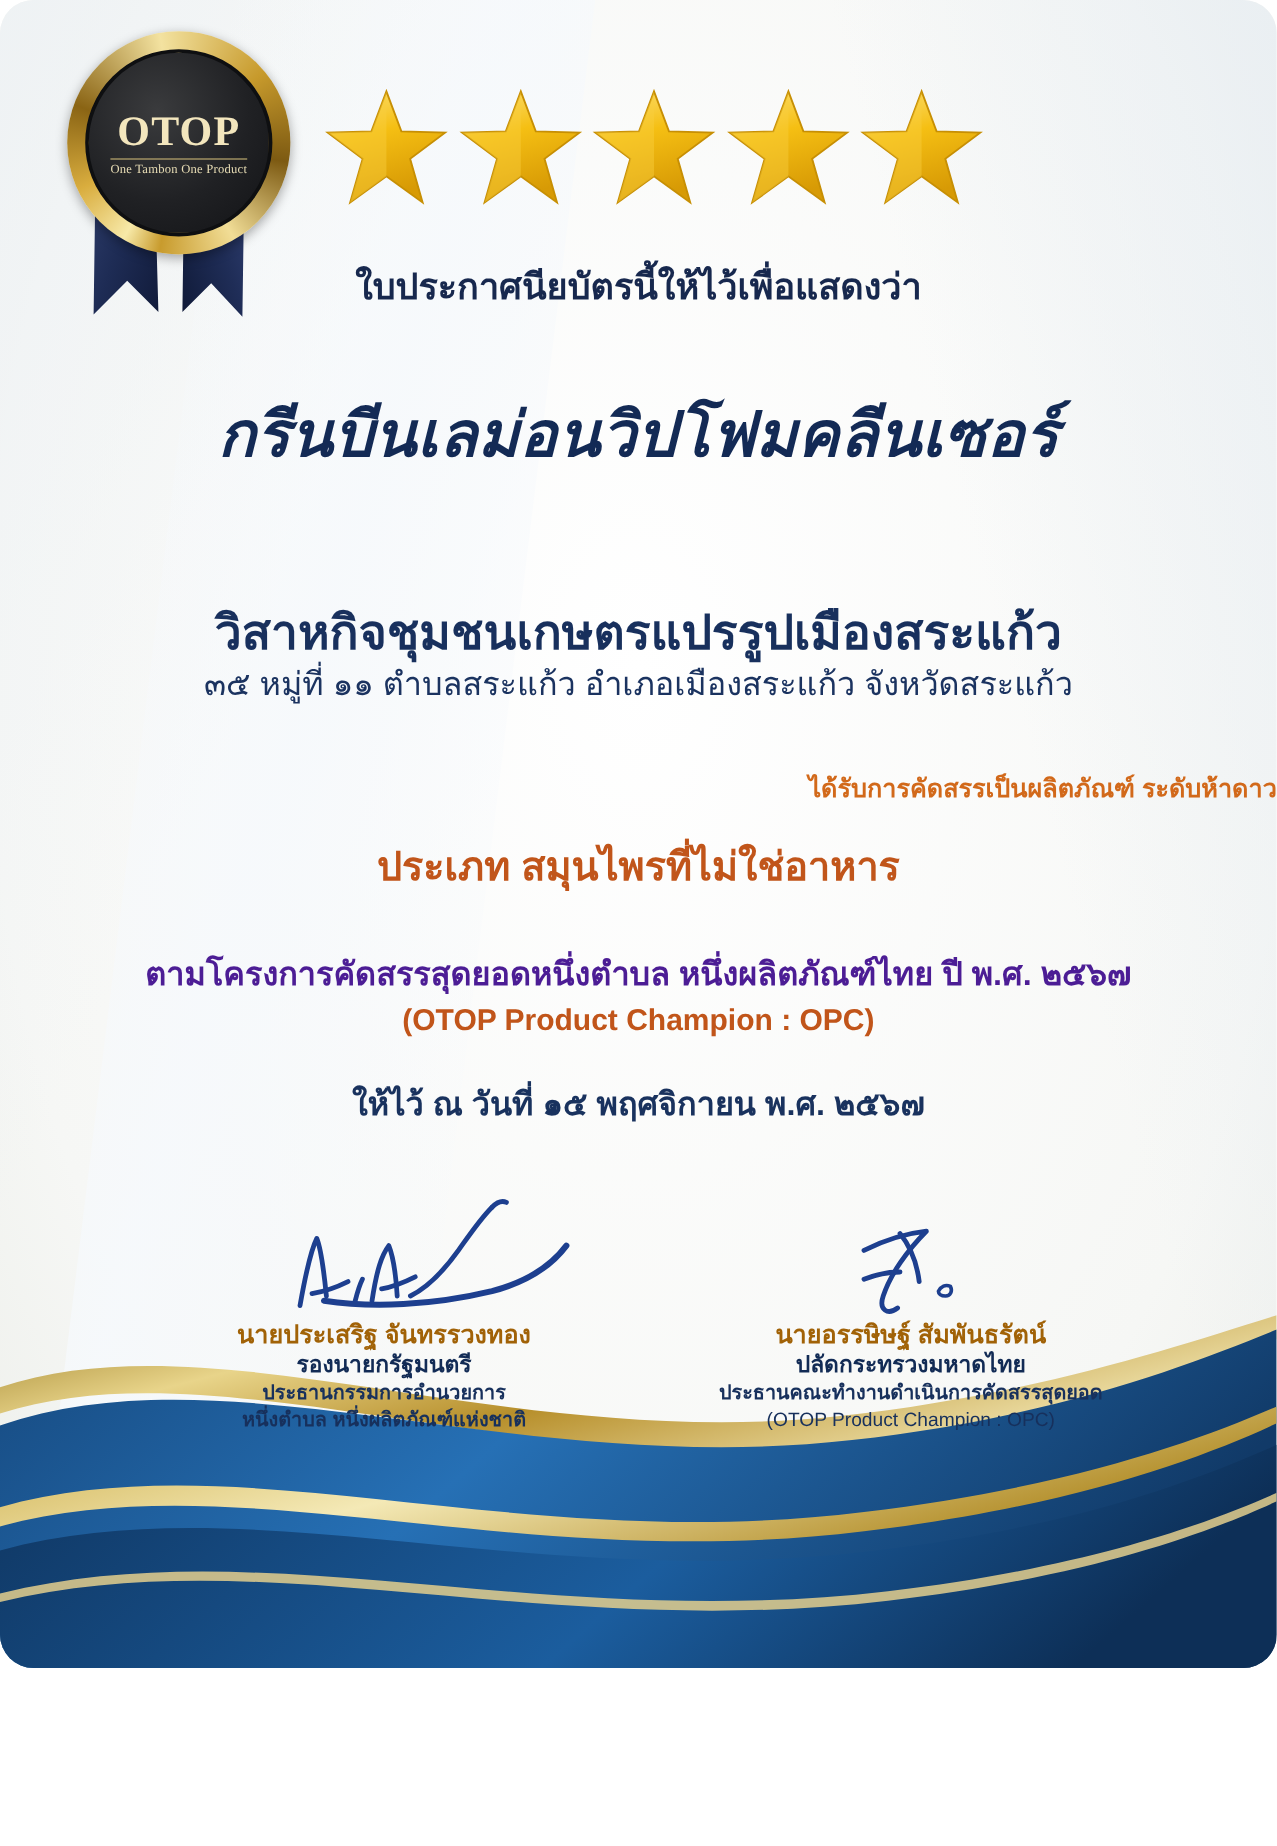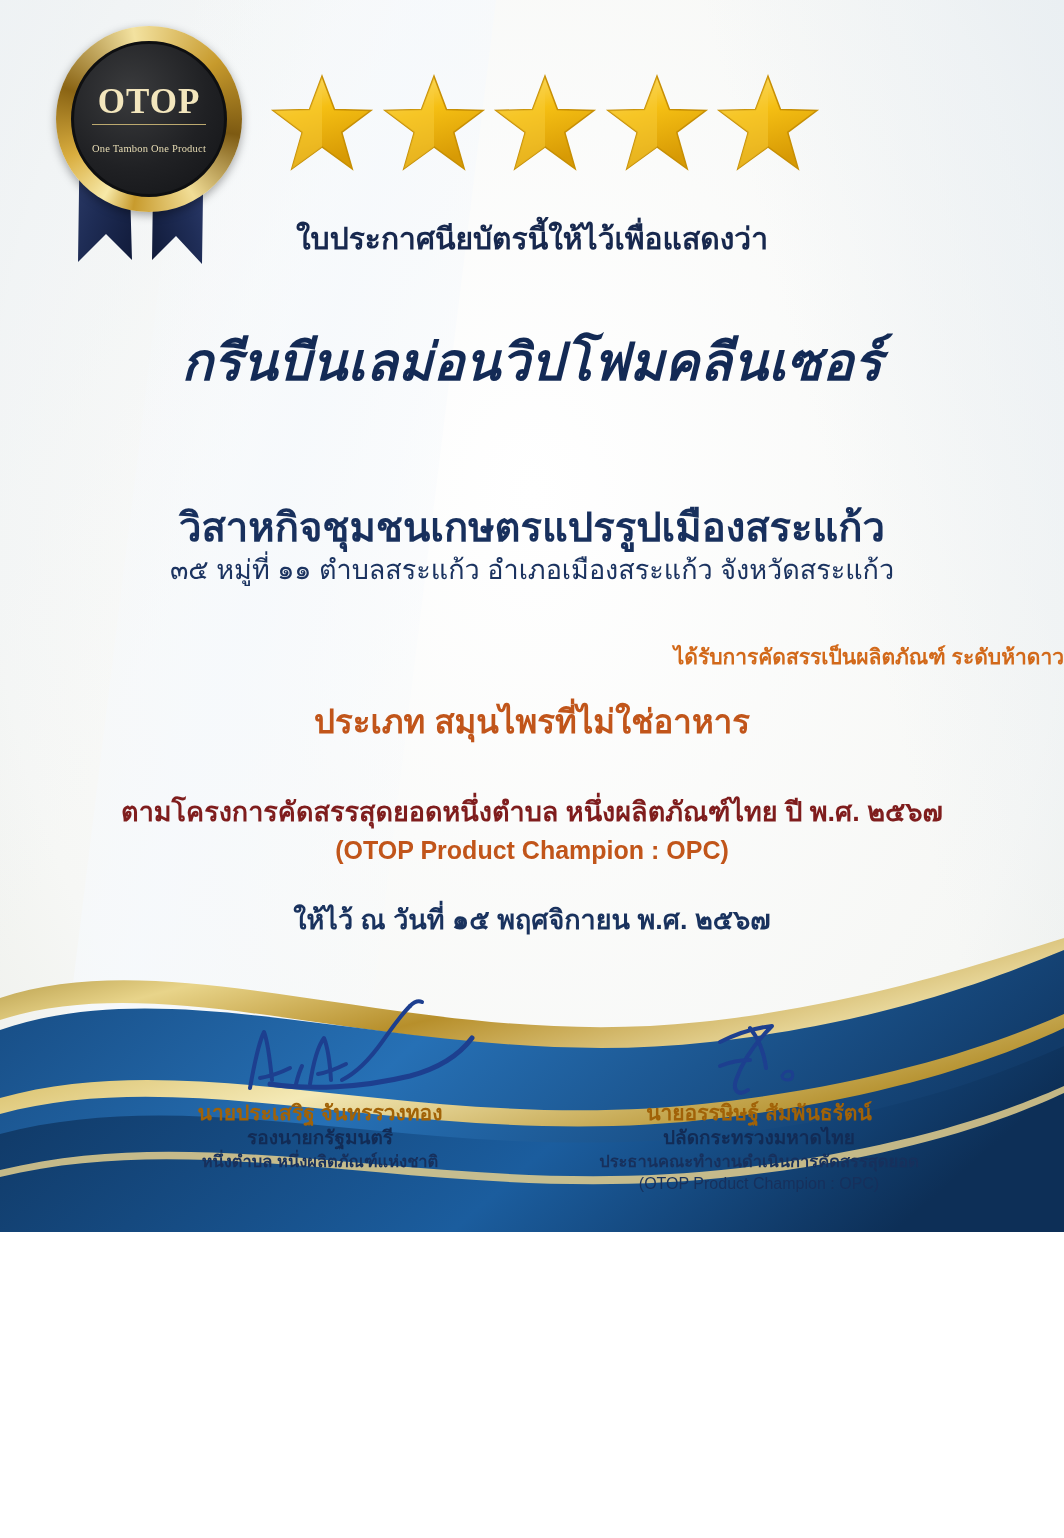--- a/index.html
+++ b/index.html
@@ -11,23 +11,24 @@
     width: 1064px;
     height: 1538px;
     overflow: hidden;
     font-family: "Liberation Sans", sans-serif;
   }
 
   
   .certificate {
     position: relative;
     width: 1064px;
-    height: 1232px;
+    height: 1390px;
     background: #fdfdfb;
     overflow: hidden;
+    border-radius: 28px;
   }
 
   
   .paper-sheen {
     position: absolute;
     inset: 0;
     background:
       linear-gradient(115deg, rgba(238,242,245,0.85) 0%, rgba(255,255,255,0) 28%),
       linear-gradient(255deg, rgba(232,238,243,0.8) 0%, rgba(255,255,255,0) 26%),
       radial-gradient(ellipse at 50% 40%, #ffffff 0%, #f6f7f5 72%, #eceee9 100%);
@@ -106,21 +107,21 @@
     color: #f3e6bd;
     line-height: 1;
     margin-bottom: 5px;
   }
   .seal-tag {
     font-family: "Liberation Serif", serif;
     font-size: 10.5px;
     color: #e7dcb4;
     letter-spacing: 0.2px;
     border-top: 1px solid #bca96f;
-    padding-top: 18px;
+    padding-top: 3px;
   }
 
   
   .stars {
     position: absolute;
     left: 270px;
     top: 68px;
     width: 550px;
     height: 110px;
     display: flex;
@@ -180,21 +181,21 @@
   .category-line {
     top: 695px;
     font-size: 33px;
     font-weight: 700;
     color: #c1551a;
   }
   .program-line {
     top: 790px;
     font-size: 27px;
     font-weight: 700;
-    color: #7f1d1d;
+    color: #4c1d95;
   }
   .program-sub {
     top: 836px;
     font-size: 25px;
     font-weight: 700;
     color: #c1551a;
   }
   .issued-line {
     top: 898px;
     font-size: 27px;
@@ -364,20 +365,21 @@
           <path d="M200,104 C204,78 208,66 214,58 C218,68 220,84 221,100"></path>
           <path d="M208,94 C220,92 228,88 236,84"></path>
           <path d="M232,100 C248,92 262,76 272,62 C282,48 290,36 300,26"></path>
           <path d="M160,104 C200,110 250,108 300,96 C330,88 350,74 362,58" stroke-width="5"></path>
           <path d="M300,26 C304,22 308,20 312,22"></path>
         </g>
       </svg>
     </div>
     <div class="sig-name">นายประเสริฐ จันทรรวงทอง</div>
     <div class="sig-role">รองนายกรัฐมนตรี</div>
+    <div class="sig-sub">ประธานกรรมการอำนวยการ</div>
     <div class="sig-sub">หนึ่งตำบล หนึ่งผลิตภัณฑ์แห่งชาติ</div>
   </div>
 
   <div class="sig-block sig-right">
     <div class="sig-mark">
       <svg width="430" height="120" viewBox="0 0 430 120" xmlns="http://www.w3.org/2000/svg">
         <g fill="none" stroke="#1d3f8f" stroke-width="4" stroke-linecap="round" stroke-linejoin="round">
           <path d="M176,62 C192,54 210,48 228,46 C212,62 198,82 192,100 C188,112 196,116 204,110"></path>
           <path d="M206,48 C214,58 220,72 222,88"></path>
           <path d="M176,86 C186,82 196,80 206,80"></path>

